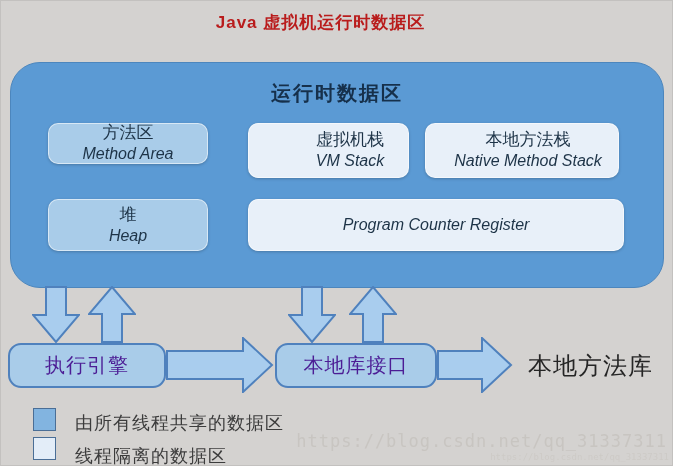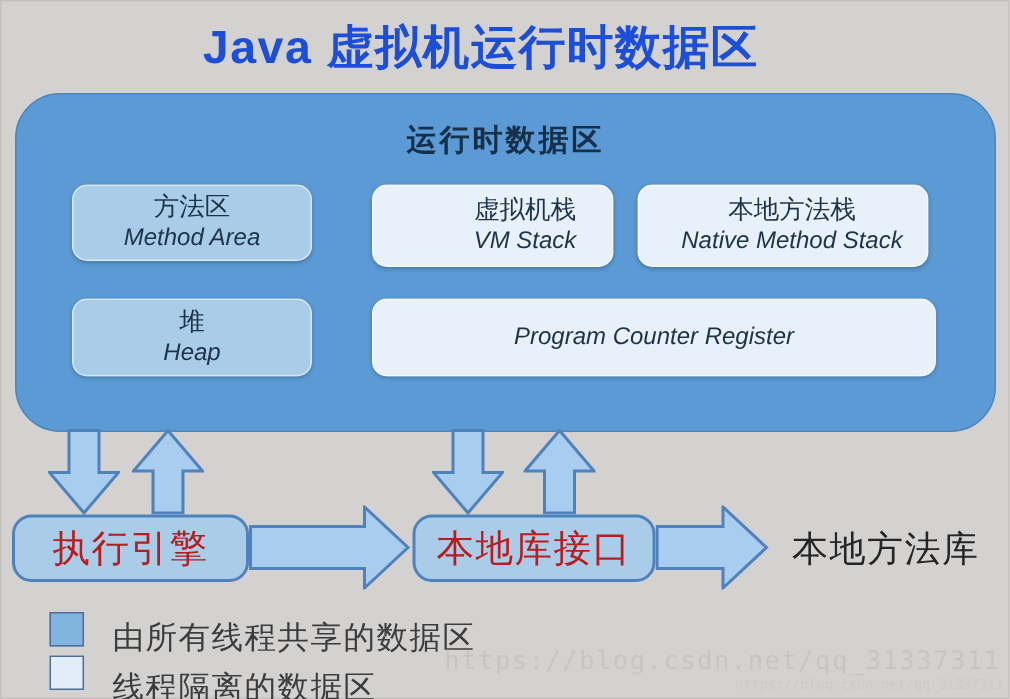--- a/index.html
+++ b/index.html
@@ -7,22 +7,22 @@
     position:relative;
     width:673px;height:466px;
     background:#d4d2d0;
     font-family:"Liberation Sans","DejaVu Sans",sans-serif;
     overflow:hidden;
     box-shadow:inset 0 0 0 1px #c3c1bf;
   }
   .title{
     position:absolute;top:11px;left:0;width:641px;
     text-align:center;
-    font-size:31px;font-weight:600;letter-spacing:1px;
-    color:#1d4ed8;
+    font-size:17px;font-weight:600;letter-spacing:1px;
+    color:#b91c1c;
   }
   .container{
     position:absolute;left:10px;top:62px;width:654px;height:226px;
     background:#5b9ad4;
     border:1px solid #4c86bd;
     border-radius:30px;
     box-sizing:border-box;
   }
   .container-label{
     position:absolute;top:17px;left:0;width:100%;
@@ -38,60 +38,60 @@
     color:#1d3347;
     box-shadow:0 1px 3px rgba(0,0,0,0.22);
     border:1px solid rgba(255,255,255,0.55);
     box-sizing:border-box;
     text-align:center;
   }
   .mem-box .zh{font-size:17px;}
   .mem-box .en{font-size:16px;font-style:italic;}
   .shared{background:#a9cce9;}
   .light{background:#e8f0f9;}
-  .box-method{left:37px;top:60px;width:160px;height:51px;}
+  .box-method{left:37px;top:60px;width:160px;height:41px;}
   .box-vmstack{left:237px;top:60px;width:161px;height:55px;padding-left:43px;}
   .box-native-stack{left:414px;top:60px;width:194px;height:55px;padding-left:12px;}
   .box-heap{left:37px;top:136px;width:160px;height:52px;}
   .box-pcr{left:237px;top:136px;width:376px;height:52px;}
   .varrow{position:absolute;top:286px;width:48px;height:57px;}
   .varrow svg,.harrow svg{display:block;}
   .va1{left:32px;}
   .va2{left:88px;}
   .va3{left:288px;}
   .va4{left:349px;}
   .flow-box{
     position:absolute;top:343px;height:45px;
     background:#a9cce9;
     border:2px solid #4f81bd;
     border-radius:13px;
     box-sizing:border-box;
     display:flex;align-items:center;justify-content:center;
-    font-size:25px;letter-spacing:1px;color:#b91c1c;
+    font-size:20px;letter-spacing:1px;color:#4c1d95;
   }
   .exec{left:8px;width:158px;}
   .nif{left:275px;width:162px;}
   .harrow{position:absolute;top:337px;height:56px;}
   .ha1{left:166px;width:108px;}
   .ha2{left:437px;width:76px;}
   .native-lib{
     position:absolute;left:528px;top:343px;height:45px;
     display:flex;align-items:center;
     font-size:24px;letter-spacing:1px;color:#252525;
   }
   .legend-swatch{
     position:absolute;left:33px;width:23px;height:23px;
     border:1px solid #4a6e96;
     box-sizing:border-box;
   }
   .sw1{top:408px;background:#82b4e0;}
   .sw2{top:437px;background:#e3edf8;}
   .legend-label{
     position:absolute;left:75px;
-    font-size:21px;color:#3c3c3c;letter-spacing:1px;text-align:right;
+    font-size:18px;color:#3c3c3c;letter-spacing:1px;text-align:right;
   }
   .ll1{top:411px;}
   .ll2{top:444px;}
   .watermark{
     position:absolute;right:6px;top:431px;
     font-family:"DejaVu Sans Mono","Liberation Mono",monospace;
     font-size:17px;letter-spacing:1px;
     color:#c8c5c1;
     white-space:nowrap;
   }

